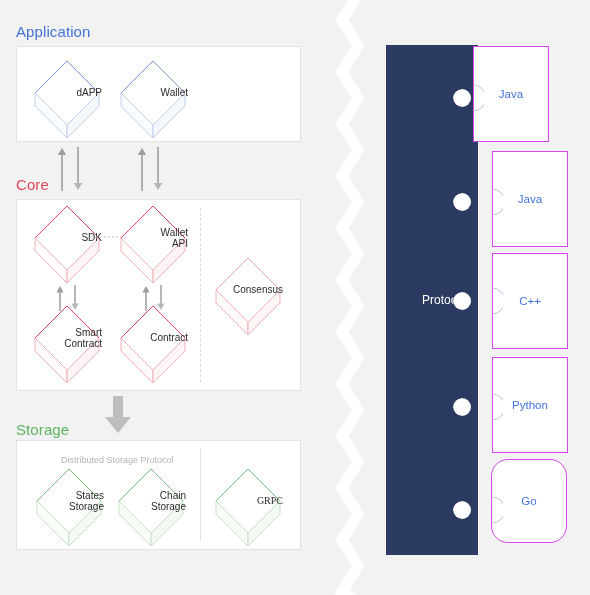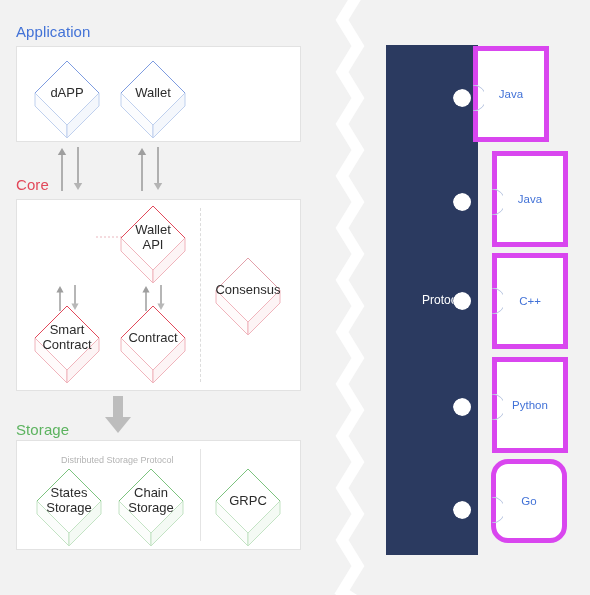--- a/index.html
+++ b/index.html
@@ -38,21 +38,21 @@
   .panel-caption{
     position:absolute;font-size:9px;color:#b4b4b4;white-space:nowrap;padding-left:16px;
   }
 
   
   .node{position:absolute;}
   .node svg{display:block;overflow:visible;}
   .node-label{
     position:absolute;left:0;right:0;top:50%;
     transform:translateY(-50%);
-    text-align:center;font-size:13px;color:#2b2b2b;line-height:1.12;
+    text-align:right;font-size:10px;color:#2b2b2b;line-height:1.12;
     pointer-events:none;white-space:pre-line;
   }
 
   
   .arrow{position:absolute;}
   .arrow svg{display:block;}
 
   
   #zigzag{position:absolute;left:318px;top:-6px;width:72px;height:608px;}
 
@@ -62,21 +62,21 @@
     background:#2b3a60;
   }
   #protocol-bar-label{
     position:absolute;right:12px;top:50%;transform:translateY(-50%);
     color:#ffffff;font-size:12px;white-space:nowrap;
   }
   .knob{
     position:absolute;left:449px;width:26px;height:26px;
   }
   .lang-box{
-    position:absolute;background:#ffffff;border:5px solid #d946ef;
+    position:absolute;background:#ffffff;border:1px solid #d946ef;
     box-sizing:border-box;
   }
   .lang-label{
     position:absolute;left:0;right:0;top:50%;transform:translateY(-50%);
     text-align:center;font-size:11.5px;color:#4272d7;white-space:nowrap;
   }
   .notch{position:absolute;width:22px;height:26px;}
 </style>
 </head>
 <body>
@@ -126,20 +126,28 @@
       <path d="M21 43 L25.2 36 L16.8 36 Z" fill="#b4b4b4"></path>
     </svg>
   </div>
 
   <div class="sec-label" id="label-core">Core</div>
 
   <div class="panel" id="panel-core">
     <div class="panel-divider" id="core-divider"></div>
   </div>
 
+  <div class="node" style="left:32px;top:203px;width:70px;height:80px;">
+    <svg width="70" height="80" viewBox="0 0 70 80">
+      <path d="M35 3 L67 35 L35 67 L3 35 Z" fill="#ffffff" stroke="#e2485a" stroke-width="1"></path>
+      <path d="M3 35 L3 48 L35 80 L35 67 Z" fill="#fffbfb" stroke="#f0b4bc" stroke-width="1"></path>
+      <path d="M67 35 L67 48 L35 80 L35 67 Z" fill="#fdf4f5" stroke="#f0b4bc" stroke-width="1"></path>
+    </svg>
+    <div class="node-label" style="top:35px;">SDK</div>
+  </div>
 
   <div class="arrow" style="left:96px;top:235px;width:28px;height:4px;">
     <svg width="28" height="4" viewBox="0 0 28 4">
       <line x1="0" y1="2" x2="28" y2="2" stroke="#eab7be" stroke-width="1" stroke-dasharray="2,2"></line>
     </svg>
   </div>
 
   <div class="node" style="left:118px;top:203px;width:70px;height:80px;">
     <svg width="70" height="80" viewBox="0 0 70 80">
       <path d="M35 3 L67 35 L35 67 L3 35 Z" fill="#ffffff" stroke="#e2485a" stroke-width="1"></path>
@@ -227,21 +235,21 @@
   <div class="node" style="left:116px;top:466px;width:70px;height:80px;">
     <svg width="70" height="80" viewBox="0 0 70 80">
       <path d="M35 3 L67 35 L35 67 L3 35 Z" fill="#ffffff" stroke="#7cc37f" stroke-width="1"></path>
       <path d="M3 35 L3 48 L35 80 L35 67 Z" fill="#fbfdfb" stroke="#c3e3c4" stroke-width="1"></path>
       <path d="M67 35 L67 48 L35 80 L35 67 Z" fill="#f4faf4" stroke="#c3e3c4" stroke-width="1"></path>
     </svg>
     <div class="node-label" style="top:35px;">Chain
 Storage</div>
   </div>
 
-  <div class="node" style="left:213px;top:466px;width:70px;height:80px;">
+  <div class="node" style="left:213px;top:466px;width:70px;height:80px;font-family:Liberation Serif, serif;">
     <svg width="70" height="80" viewBox="0 0 70 80">
       <path d="M35 3 L67 35 L35 67 L3 35 Z" fill="#ffffff" stroke="#7cc37f" stroke-width="1"></path>
       <path d="M3 35 L3 48 L35 80 L35 67 Z" fill="#fbfdfb" stroke="#c3e3c4" stroke-width="1"></path>
       <path d="M67 35 L67 48 L35 80 L35 67 Z" fill="#f4faf4" stroke="#c3e3c4" stroke-width="1"></path>
     </svg>
     <div class="node-label" style="top:35px;">GRPC</div>
   </div>
 
   <div id="zigzag">
     <svg width="72" height="608" viewBox="0 0 72 608">

